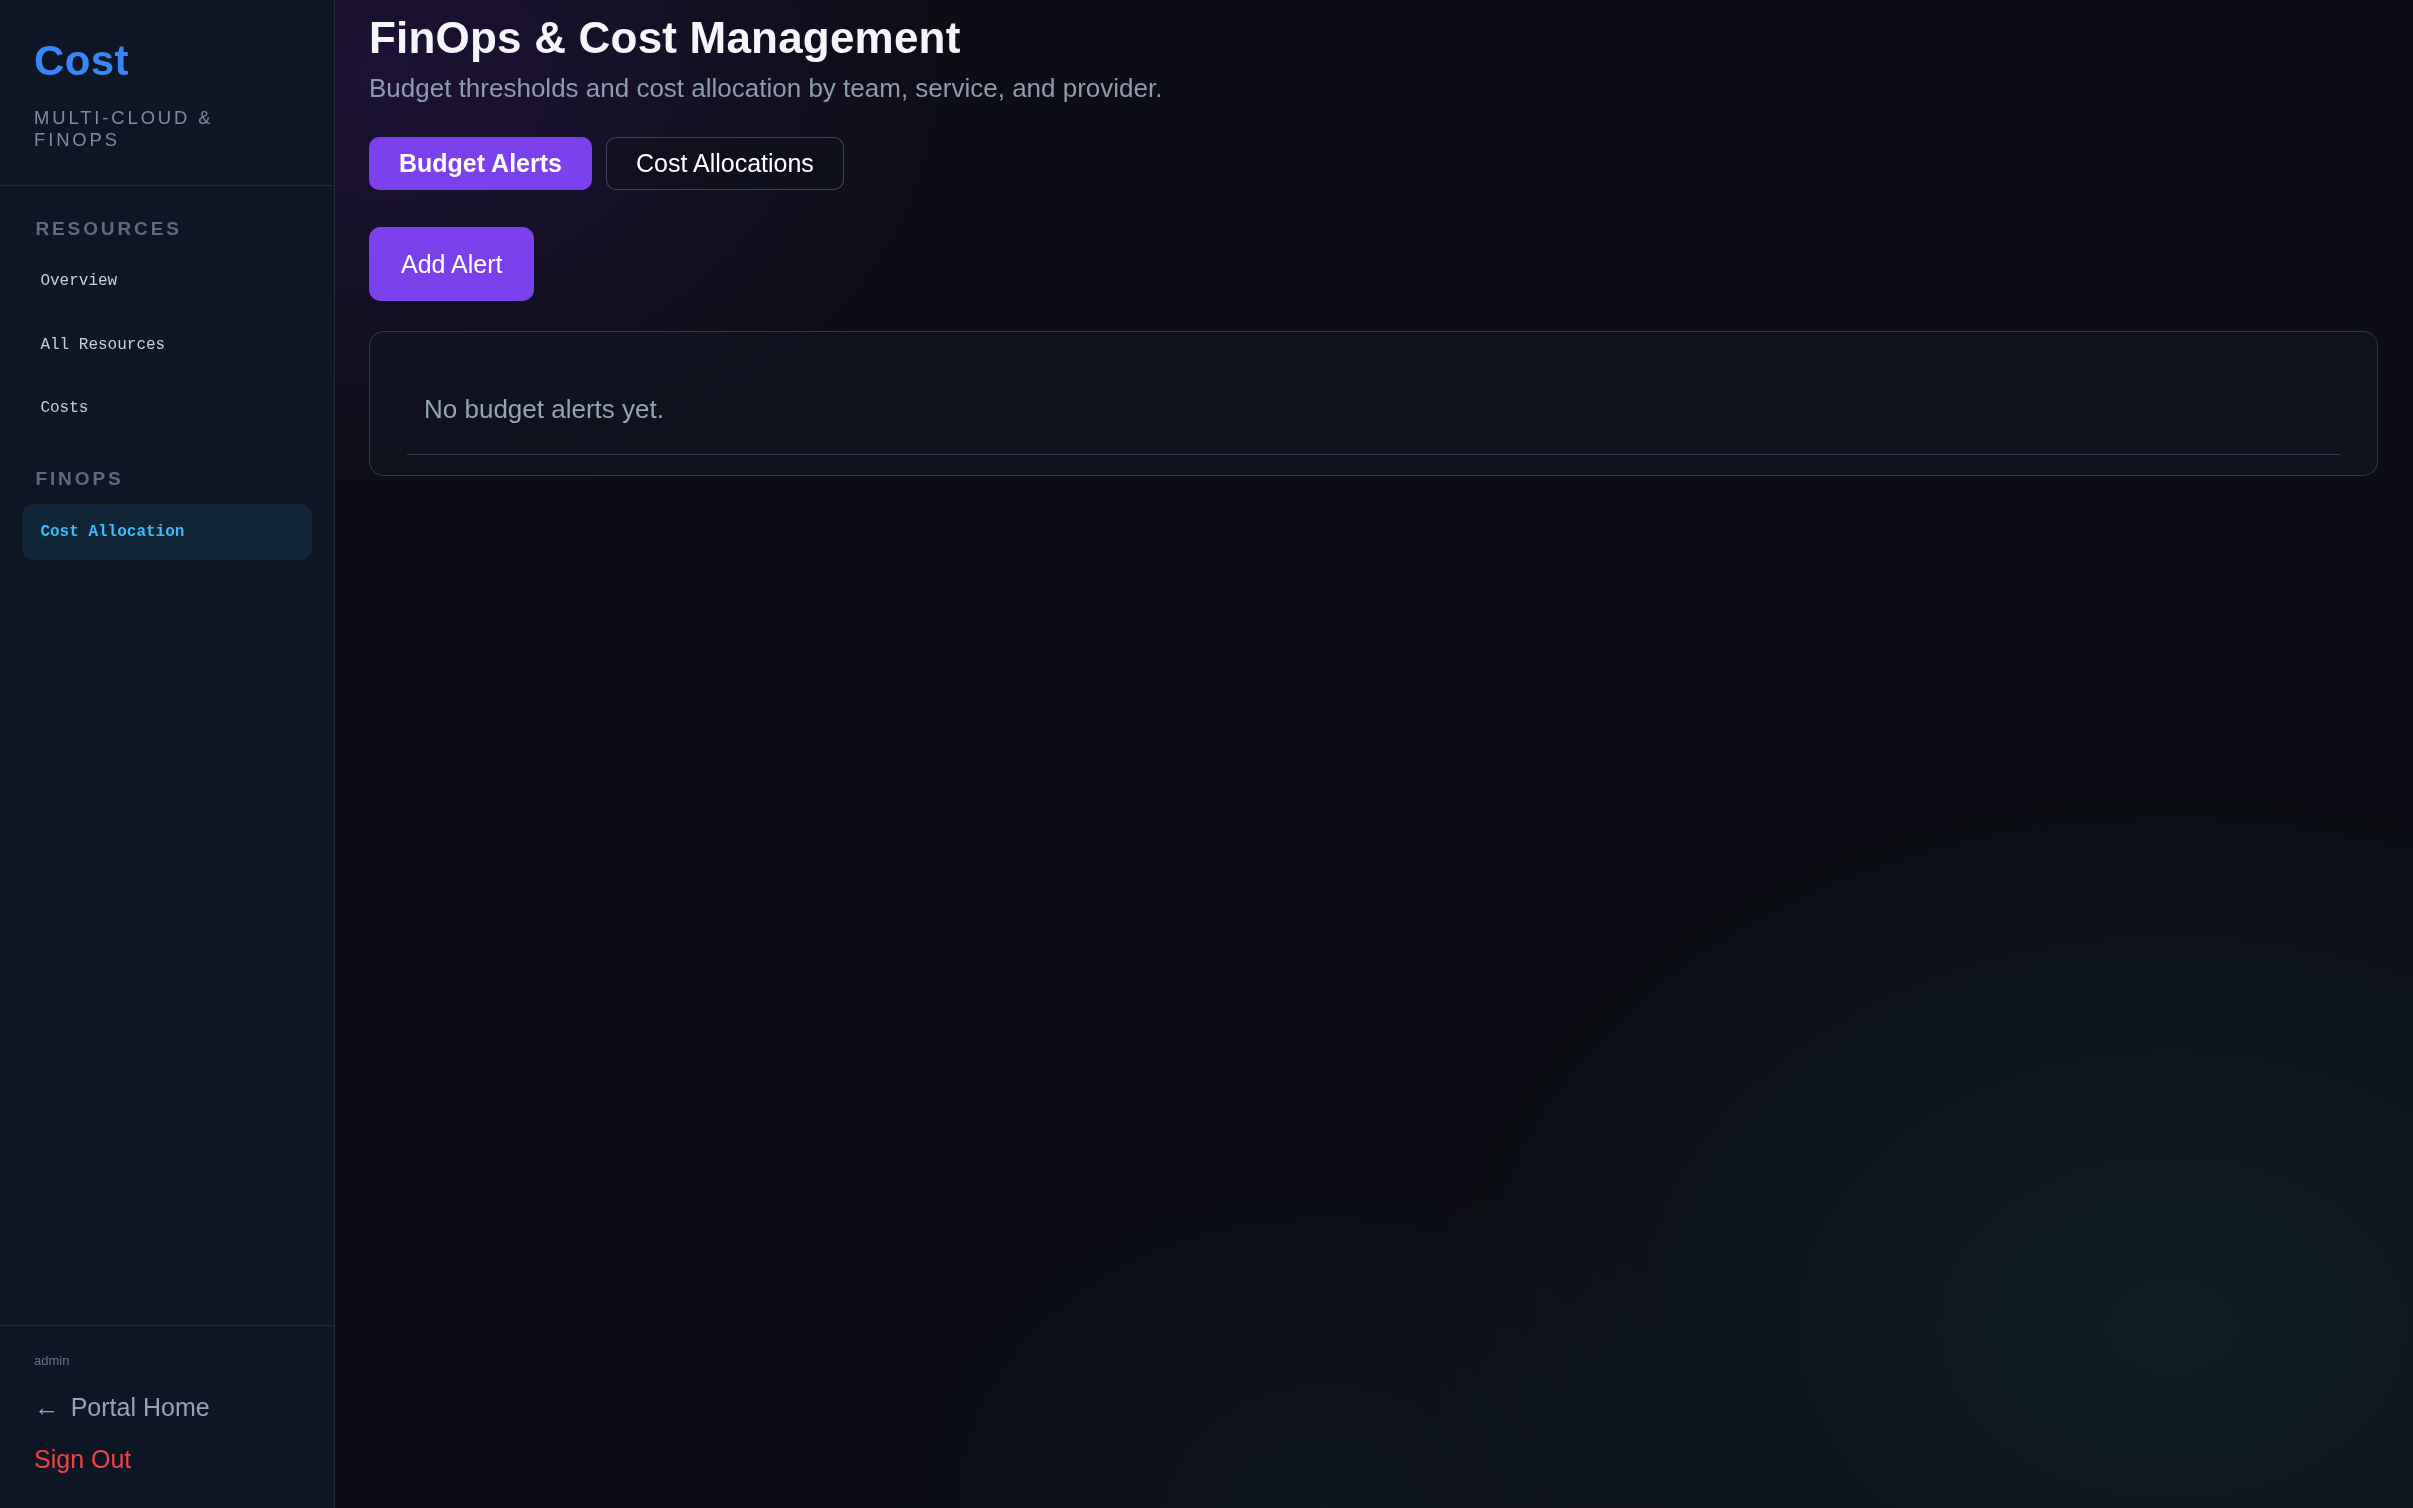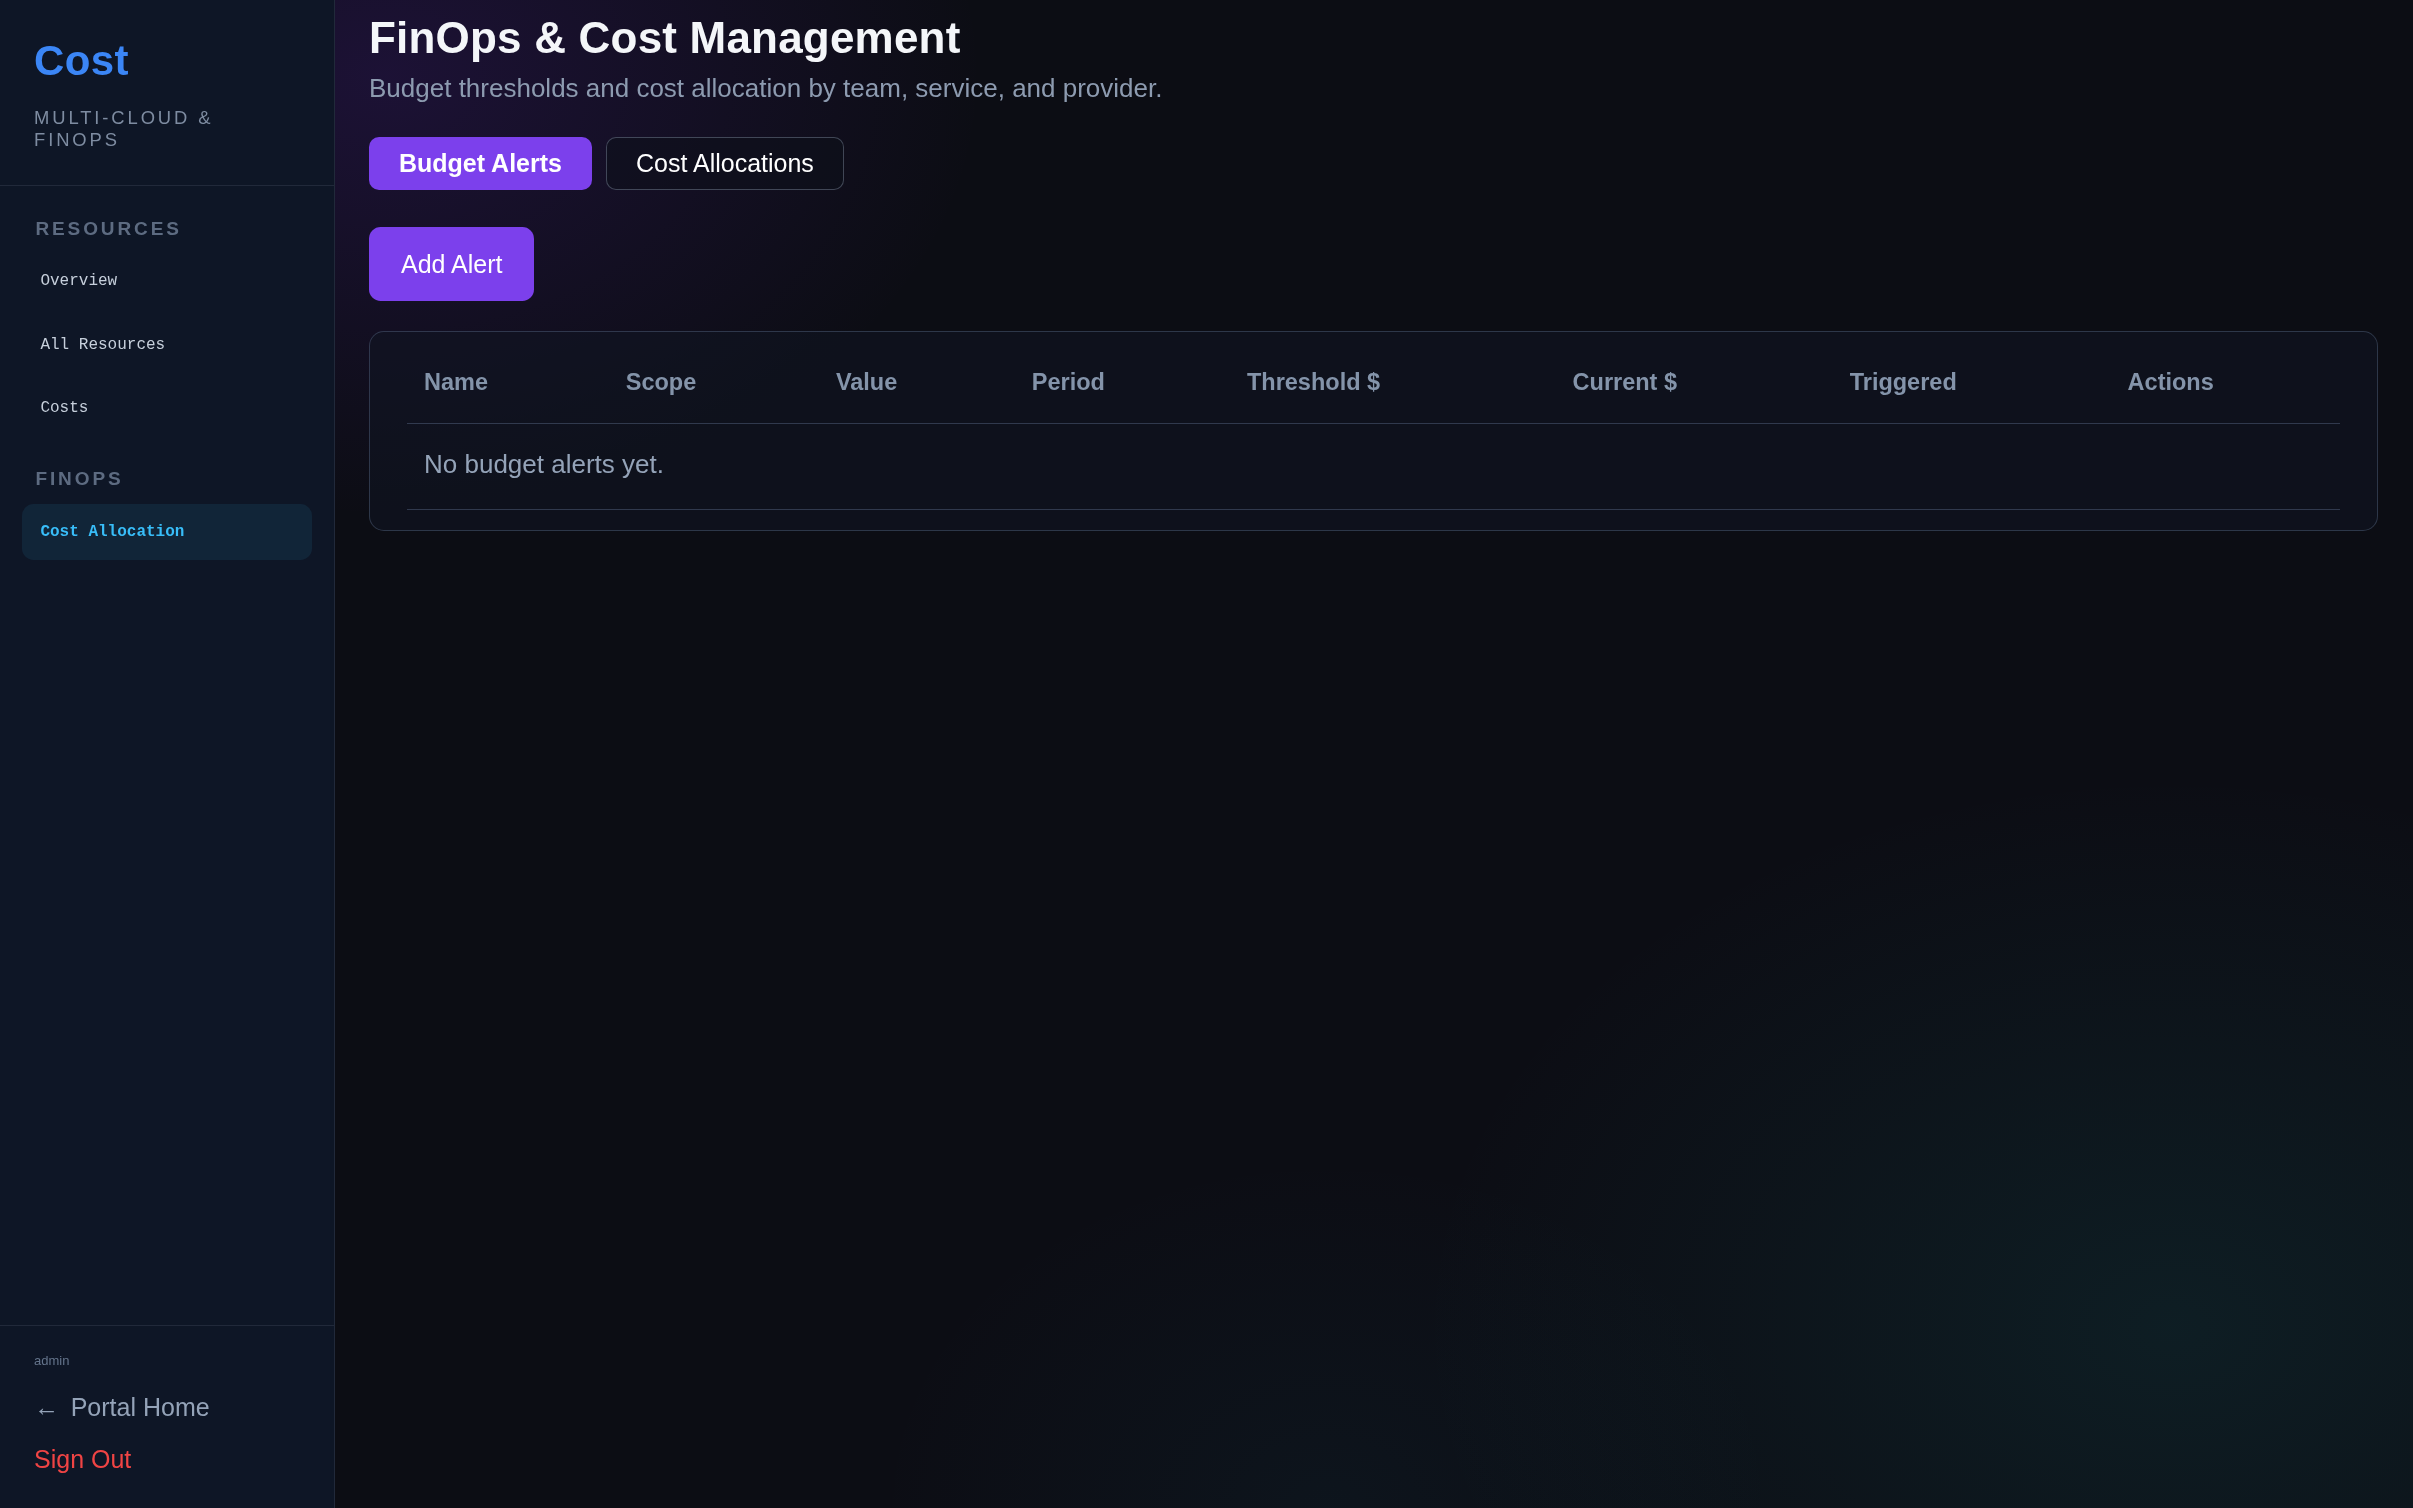--- a/index.html
+++ b/index.html
@@ -158,26 +158,16 @@
   <div class="tabs">
     <button class="tab-btn active">Budget Alerts</button>
     <button class="tab-btn inactive">Cost Allocations</button>
   </div>
 
   <div>
     <button class="add-btn">Add Alert</button>
   </div>
 
   <section class="card">
-    <div class="tbl-head">
-      <div>Name</div>
-      <div>Scope</div>
-      <div>Value</div>
-      <div>Period</div>
-      <div>Threshold $</div>
-      <div>Current $</div>
-      <div>Triggered</div>
-      <div>Actions</div>
-    </div>
     <div class="tbl-empty">No budget alerts yet.</div>
   </section>
 </main>
 
 
 </body></html>

